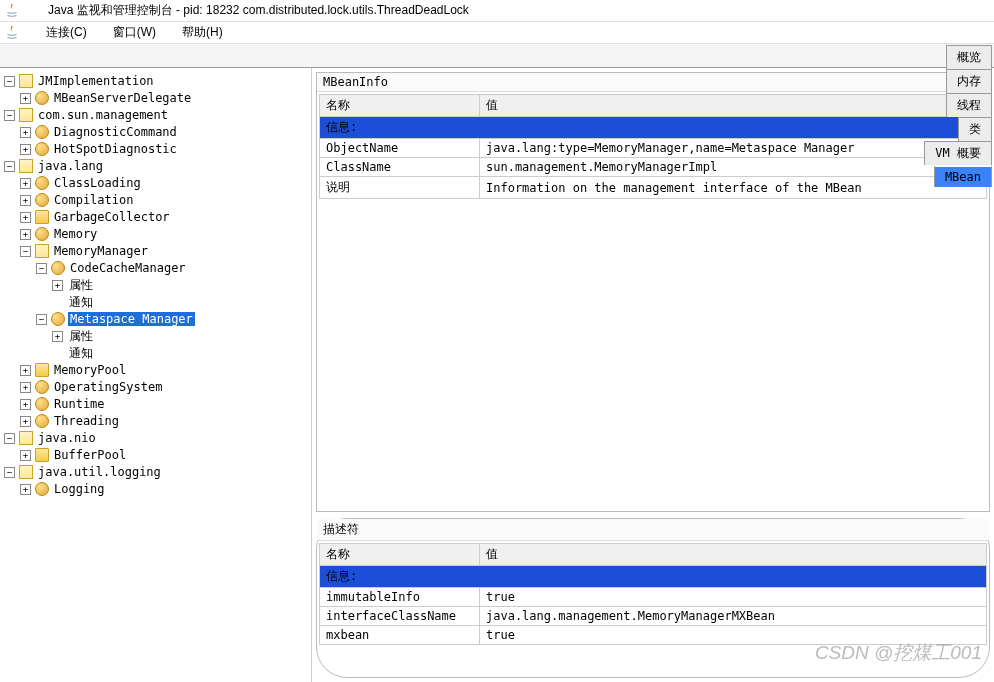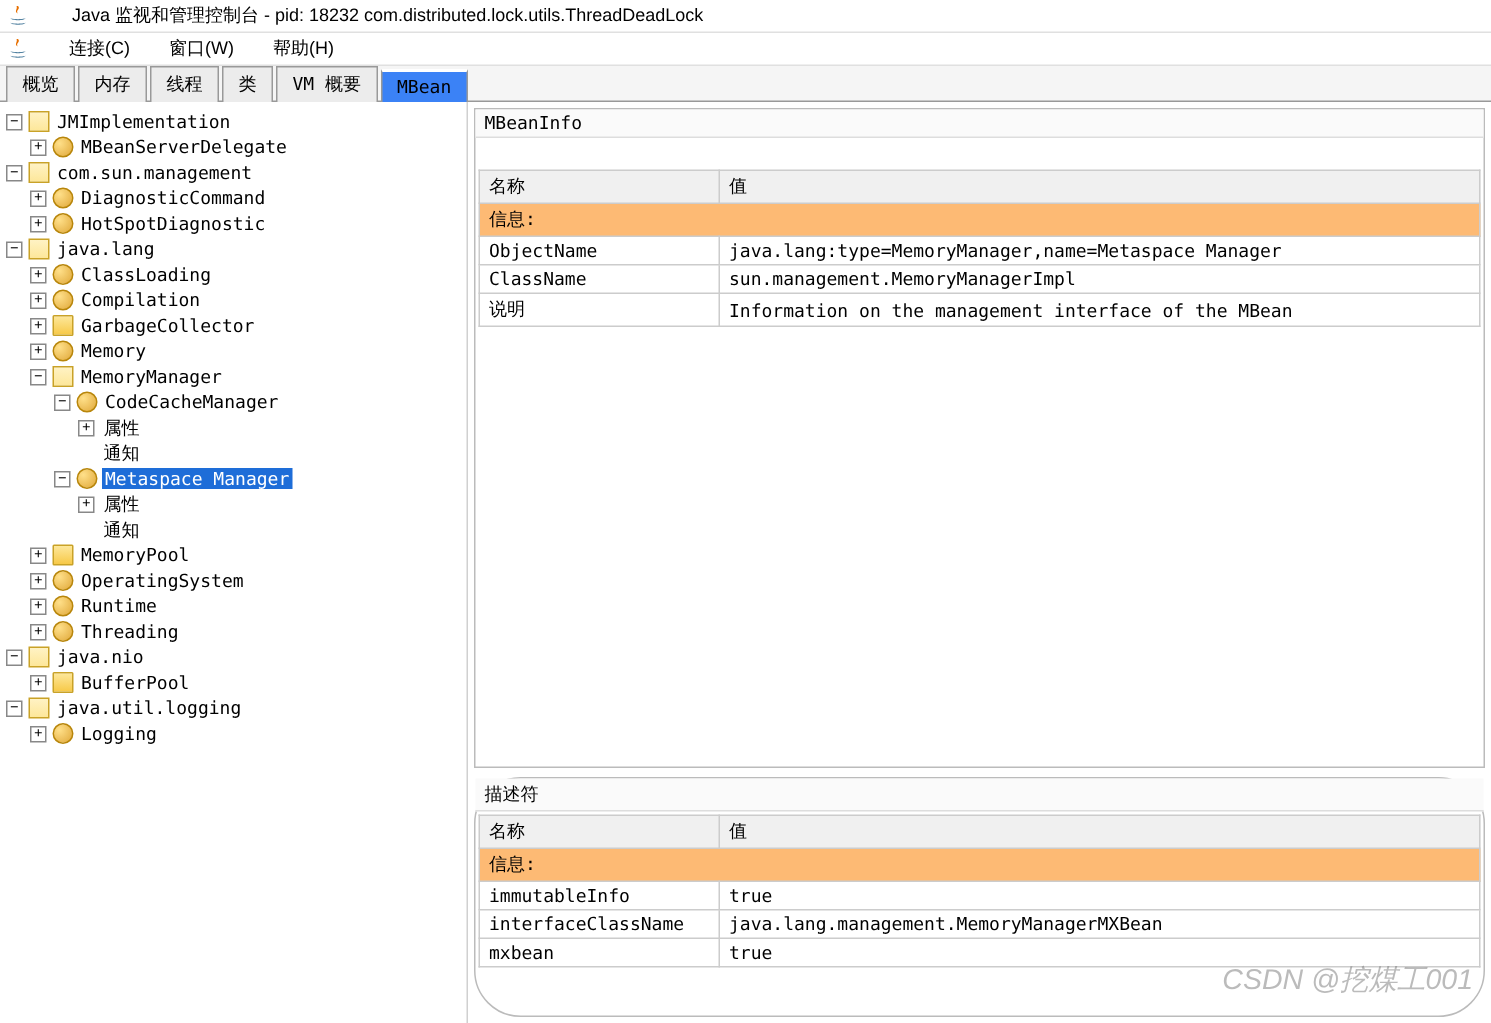--- a/index.html
+++ b/index.html
@@ -2,46 +2,46 @@
 <html><head>
 <meta charset="utf-8">
 <style>
 * { box-sizing: border-box; margin: 0; padding: 0; }
 body { font-family: "SimSun", "Microsoft YaHei", Arial, sans-serif; font-size: 12px; background: #fff; width: 994px; height: 682px; overflow: hidden; position: relative; }
 .titlebar { height: 22px; display: flex; align-items: center; padding: 2px 4px; border-bottom: 1px solid #e0e0e0; gap: 24px; }
 .app-icon { width: 16px; height: 16px; margin-right: 4px; }
 .titlebar-text { font-size: 12px; }
 .menubar { height: 22px; display: flex; align-items: center; padding: 2px 4px; border-bottom: 1px solid #e0e0e0; gap: 18px; }
 .menu-item { padding: 2px 4px; cursor: pointer; }
-.tabbar { height: 24px; display: flex; align-items: flex-end; border-bottom: 1px solid #999; padding-left: 4px; background: #f5f5f5; }
+.tabbar { height: 24px; display: flex; align-items: flex-end; border-bottom: 1px solid #999; padding-left: 4px; background: #f5f5f5; flex-direction: column; }
 .tab { padding: 3px 10px; border: 1px solid #999; border-bottom: none; margin-right: 2px; background: #ececec; cursor: pointer; font-family: monospace, "SimSun"; font-size: 12px; position: relative; top: 1px; }
 .tab.active { background: #3b82f6; border-top: 2px solid #fff; }
 .main { display: flex; height: calc(682px - 22px - 22px - 24px); }
 .tree-panel { width: 312px; border-right: 1px solid #d0d0d0; overflow: auto; padding: 4px 2px; font-family: monospace, "SimSun"; }
 .tree ul { list-style: none; padding-left: 16px; }
 .tree > ul { padding-left: 2px; }
 .tree-node { display: flex; align-items: center; white-space: nowrap; height: 16px; margin: 1px 0; }
 .toggle { width: 11px; height: 11px; border: 1px solid #888; display: inline-flex; align-items: center; justify-content: center; font-size: 9px; line-height: 1; margin-right: 4px; background: #fff; cursor: pointer; font-family: monospace; }
 .toggle.empty { border: none; }
 .icon { width: 14px; height: 14px; margin-right: 3px; display:inline-block; }
 .folder-icon { background: linear-gradient(#fde79a,#f7c948); border:1px solid #c9a227; border-radius:1px; }
 .folder-open { background: linear-gradient(#fff2c4,#fde79a); border:1px solid #c9a227; }
 .bean-icon { background: radial-gradient(circle at 30% 30%, #ffe08a, #e0a83a); border-radius:50%; border:1px solid #b8860b; }
 .node-label { padding: 0 2px; }
 .node-label.selected { background: #1e6dd8; color: #fff; }
 .detail-panel { flex: 1; display: flex; flex-direction: column; padding: 4px; gap: 6px; overflow: hidden; }
 .section { border: 1px solid #bbb; display: flex; flex-direction: column; }
-.section.top { flex: 1 1 auto; min-height: 200px; gap: 19px;}
+.section.top { flex: 1 1 auto; min-height: 200px;}
 .section.bottom { height: 160px; flex-shrink:0;border-radius:31px;}
 .section-title { padding: 2px 6px; font-family: monospace, "SimSun"; border-bottom: 1px solid #ddd; background:#fafafa;}
 .section-body { flex: 1; overflow: auto; padding: 2px; }
 table.info { width: 100%; border-collapse: collapse; font-family: monospace, "SimSun"; font-size: 12px; }
 table.info th, table.info td { border: 1px solid #ccc; padding: 2px 6px; text-align: left; height: 18px; }
 table.info th { background: #f0f0f0; font-weight: normal; }
-tr.group td { background: #fdba74; }
+tr.group td { background: #1d4ed8; }
 .watermark { position: absolute; right: 12px; bottom: 16px; color: rgba(120,120,120,0.5); font-size: 19px; font-style: italic; pointer-events: none; }
 </style>
 </head>
 <body>
 
 <div class="titlebar">
   <svg class="app-icon" viewBox="0 0 16 16">
       <path fill="#e76f00" d="M8 1c2 2-2 3 0 5-3-1 0-3-1-5z"></path>
       <path fill="#5382a1" d="M3 9c0 1 10 1 10 0 0 2-10 2-10 0zm0 3c0 1 10 1 10 0 0 2-10 2-10 0z"></path>
     </svg>

